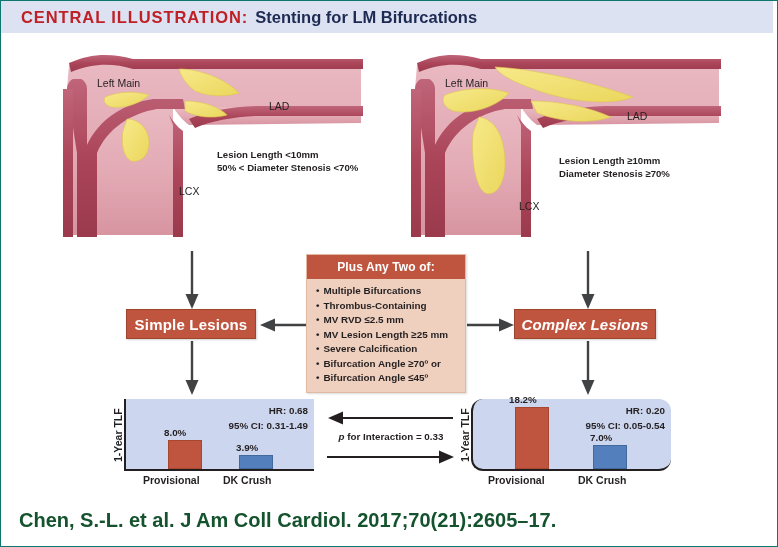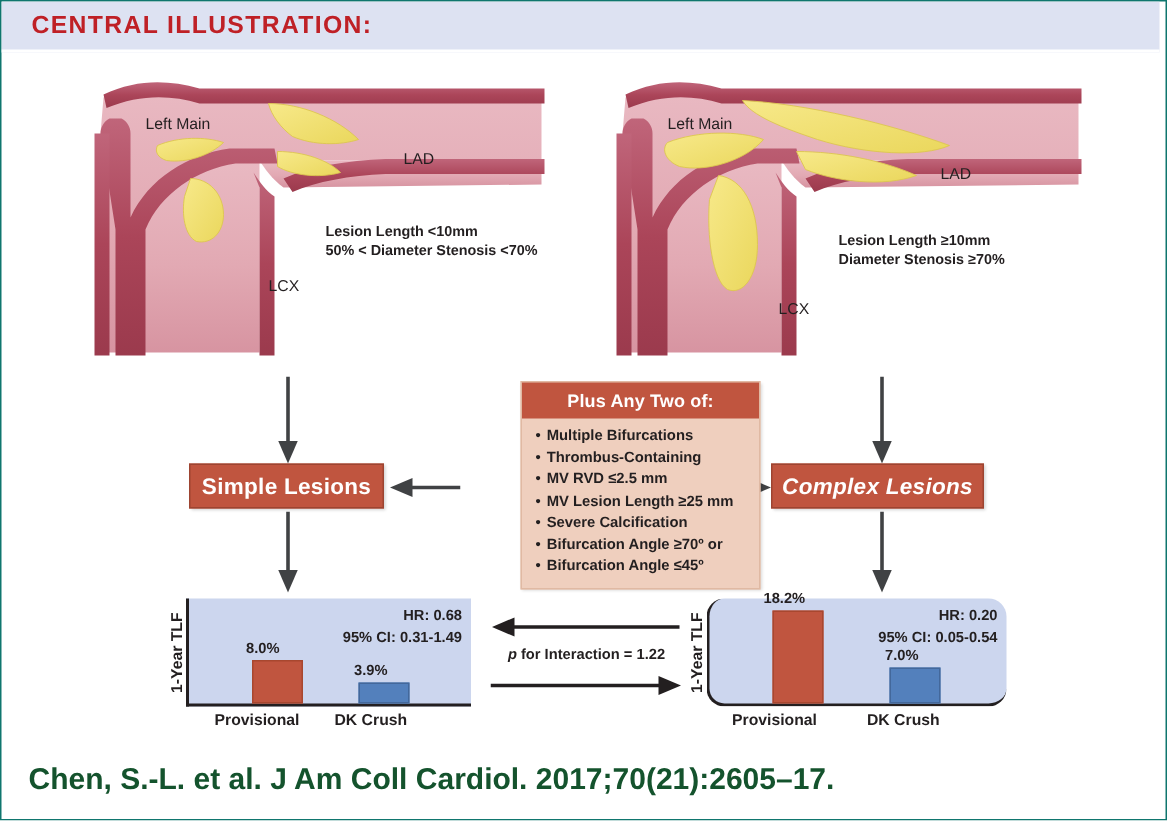--- a/index.html
+++ b/index.html
@@ -95,21 +95,20 @@
   #complex-lesions-box { left: 513px; top: 308px; width: 142px; font-style: italic; }
 
   
   #criteria-box {
     position: absolute;
     left: 305px; top: 253px;
     width: 160px;
     background: #efcfbe;
     border: 1px solid #e0b9a3;
     box-shadow: 1px 1px 2px rgba(0,0,0,0.15);
-    margin-left: 41px;
   }
   #criteria-header {
     background: #c0553f;
     color: #ffffff;
     font-size: 12px;
     font-weight: bold;
     text-align: center;
     padding: 5px 0 5px 0;
     letter-spacing: 0.1px;
   }
@@ -229,20 +228,21 @@
     white-space: pre;
   }
 </style>
 </head>
 <body>
 
 <div id="figure-frame">
 
   <div id="header-bar">
     <span id="header-eyebrow">CENTRAL ILLUSTRATION:</span>
+    <span id="header-title">Stenting for LM Bifurcations</span>
   </div>
 
   <div class="vessel-panel" id="vessel-left">
     <svg class="vessel-svg" width="320" height="200" viewBox="0 0 320 200">
       <defs>
         <linearGradient id="lumenL" x1="0" y1="0" x2="0" y2="1">
           <stop offset="0%" stop-color="#e9b9c2"></stop>
           <stop offset="55%" stop-color="#e2a9b3"></stop>
           <stop offset="100%" stop-color="#d794a1"></stop>
         </linearGradient>
@@ -444,19 +444,19 @@
   </div>
 
   <div id="interaction-group">
     <svg width="128" height="62">
       <line x1="14" y1="9" x2="126" y2="9" stroke="#231f20" stroke-width="2.2"></line>
       <polygon points="1,9 16,2.6 16,15.4" fill="#231f20"></polygon>
       <line x1="0" y1="48" x2="114" y2="48" stroke="#231f20" stroke-width="2.2"></line>
       <polygon points="127,48 112,41.6 112,54.4" fill="#231f20"></polygon>
     </svg>
     <div id="interaction-text">
-      <span class="ital">p</span><span> for Interaction = 1.22</span>
+      <span class="ital">p</span><span> for Interaction = 0.33</span>
     </div>
   </div>
 
   <div id="citation">Chen, S.-L. et al. J Am Coll Cardiol. 2017;70(21):2605–17.</div>
 
 </div>
 
 </body></html>

